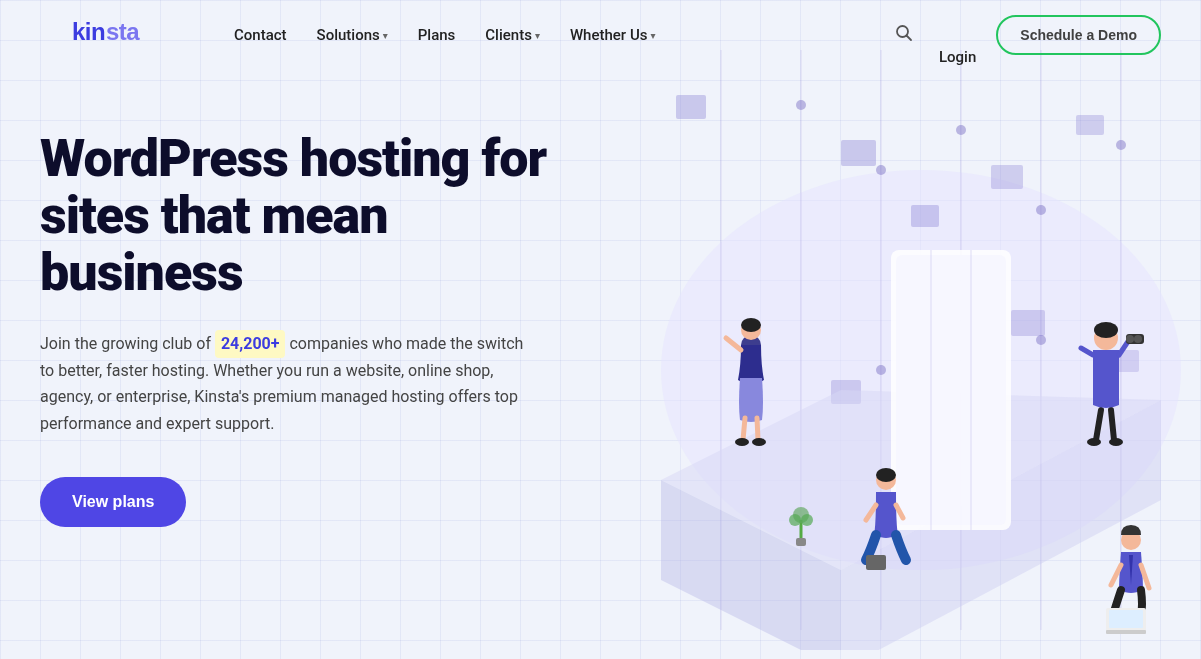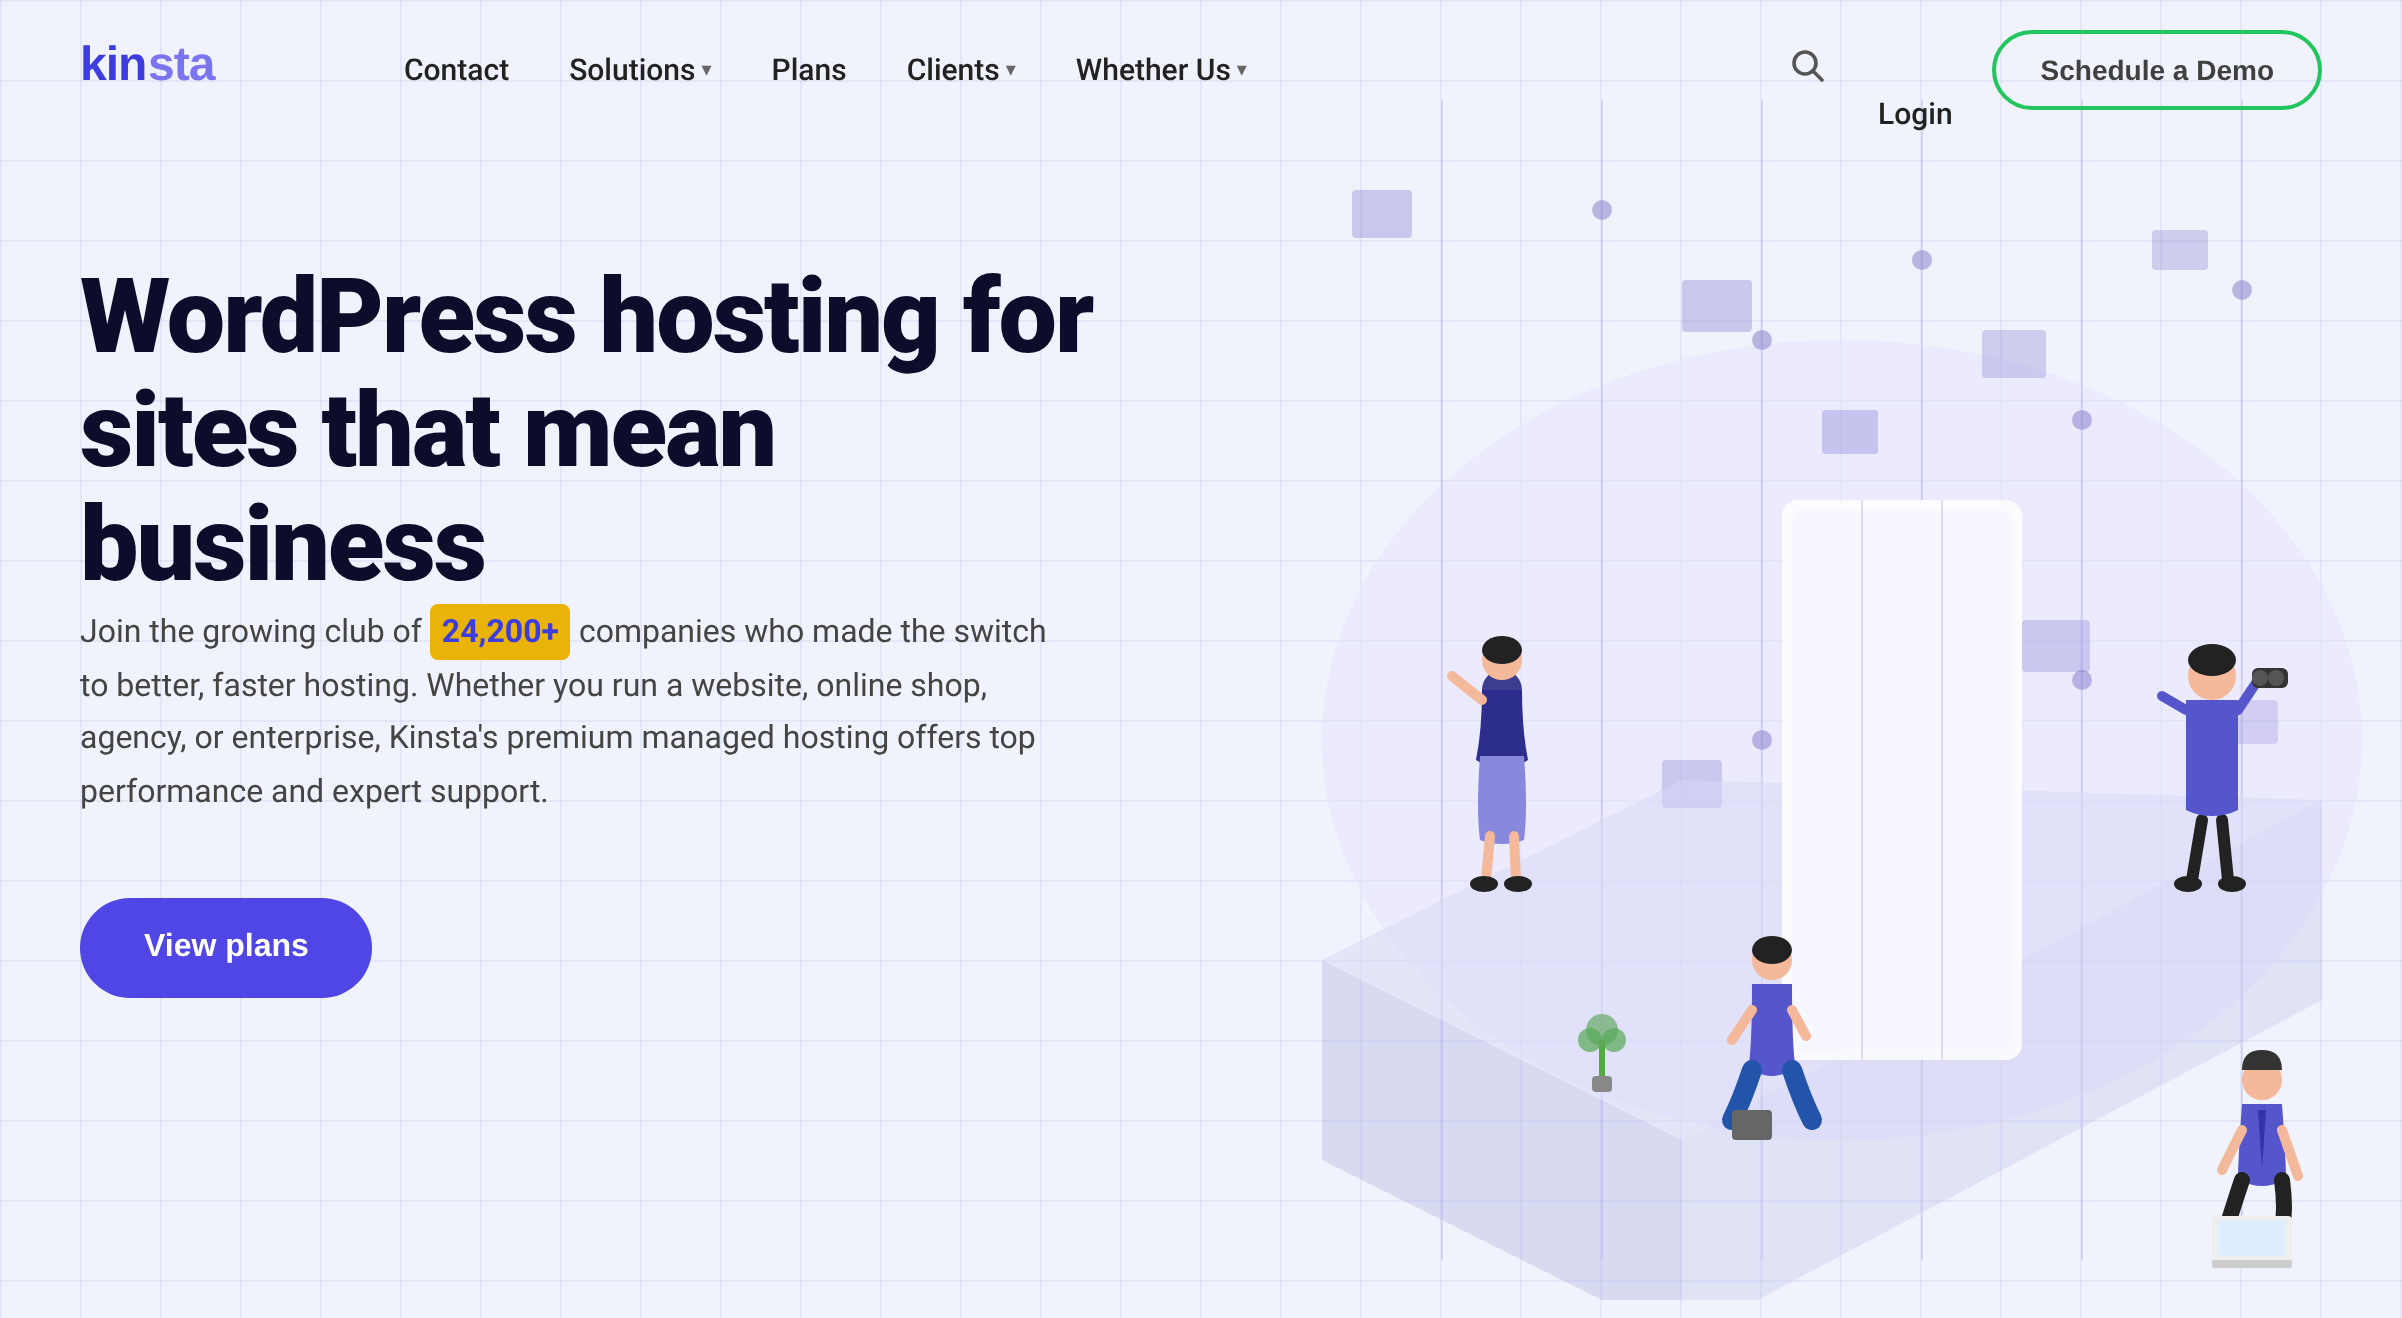--- a/index.html
+++ b/index.html
@@ -30,20 +30,21 @@
       display: flex;
       align-items: center;
       padding: 0 40px;
       height: 70px;
       background: transparent;
     }
 
     .nav-logo {
       margin-right: 60px;
       flex-shrink: 0;
+      padding-left: 32px;
     }
 
     .logo-text {
       font-size: 26px;
       font-weight: 800;
       color: #3c3ce0;
       letter-spacing: -0.5px;
     }
 
     .nav-links {
@@ -120,34 +121,35 @@
     .hero-left {
       max-width: 530px;
       padding-top: 20px;
     }
 
     .hero-title {
       font-size: 52px;
       font-weight: 900;
       line-height: 1.1;
       color: #0d0d2b;
+      margin-bottom: 28px;
       letter-spacing: -1px;
     }
 
     .hero-subtitle {
       font-size: 16px;
       color: #444;
       line-height: 1.65;
       margin-bottom: 40px;
       max-width: 490px;
     }
 
     .highlight-badge {
       display: inline-block;
-      background: #eab308;
+      background: #fef9c3;
       color: #3c3ce0;
       border-radius: 4px;
       padding: 1px 6px;
       font-weight: 700;
       font-size: 16px;
     }
 
     .hero-buttons {
       display: flex;
       align-items: center;

